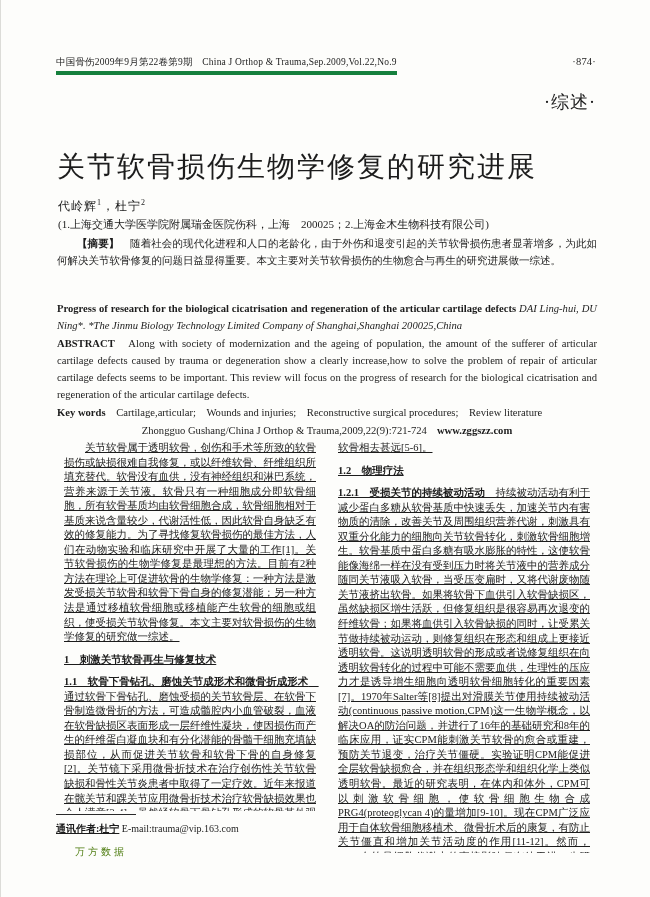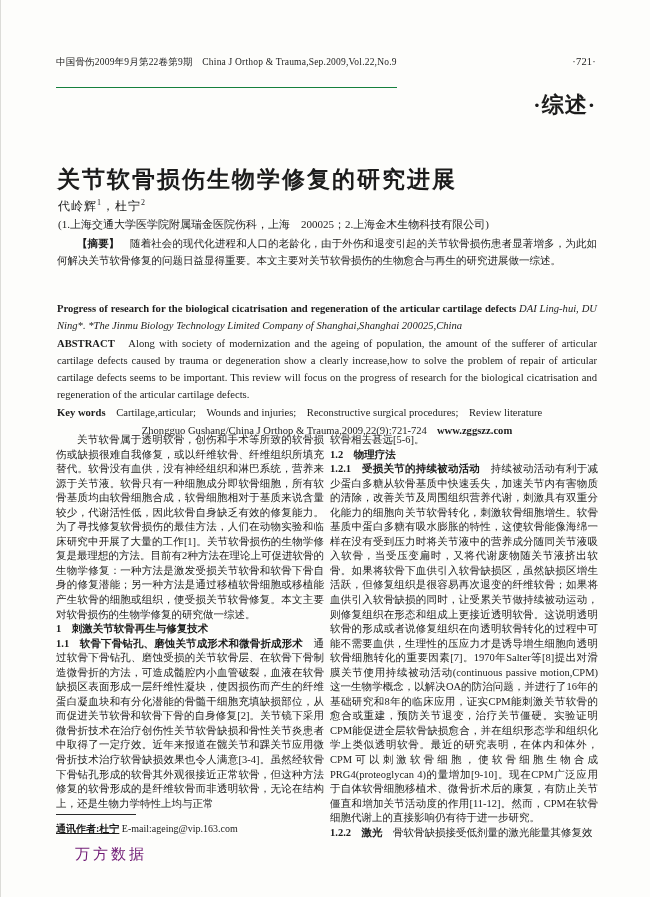--- a/index.html
+++ b/index.html
@@ -4,62 +4,62 @@
 <style>
   html,body{margin:0;padding:0;}
   body{background:#d8d8d4;font-family:"Liberation Serif","DejaVu Serif",serif;}
   .page{
     position:relative;width:650px;height:897px;margin:0 auto;
     background:#fdfdfb;color:#1c1c1c;overflow:hidden;
     border-right:2px solid #c4c4c0;border-bottom:2px solid #bdbdb9;border-left:1px solid #dcdcd8;
   }
   
   .header{position:absolute;left:55px;top:56px;width:540px;font-size:9.5px;letter-spacing:.2px;}
-  .header .jline{display:inline-block;border-bottom:1px solid #15803d;padding-bottom:18px;}
+  .header .jline{display:inline-block;border-bottom:4px solid #15803d;padding-bottom:2px;}
   .header .pageno{position:absolute;right:0;top:0;font-size:10.5px;}
-  .badge{position:absolute;right:55px;top:90px;font-size:22px;font-weight:bold;letter-spacing:1px;}
+  .badge{position:absolute;right:55px;top:90px;font-size:18px;font-weight:normal;letter-spacing:1px;}
   
-  .title{position:absolute;left:56px;top:164px;width:540px;font-size:23px;font-weight:700;letter-spacing:2px;}
+  .title{position:absolute;left:56px;top:148px;width:540px;font-size:28px;font-weight:400;letter-spacing:2px;}
   .authors{position:absolute;left:57px;top:198px;font-size:12px;letter-spacing:1px;}
   .authors sup{font-size:8px;}
   .affil{position:absolute;left:57px;top:217px;font-size:11px;text-align:right;}
   
   .cn-abs{position:absolute;left:56px;top:236px;width:540px;font-size:10.5px;line-height:16.5px;text-align:justify;}
   .cn-abs p{margin:0;text-indent:1.9em;}
   .cn-abs .lbl{font-weight:bold;}
   
   .en-abs{position:absolute;left:56px;top:300px;width:540px;font-size:10.6px;line-height:17.3px;text-align:justify;}
   .en-abs p{margin:0;}
   .en-abs .lbl{font-weight:bold;}
   .en-abs .it{font-style:italic;}
   .en-abs .cite{text-align:center;margin-top:1px;}
   .en-abs .cite .site{font-weight:bold;margin-left:10px;}
   
   .col{position:absolute;top:433px;width:268px;font-size:10.5px;line-height:14.55px;text-align:justify;overflow:hidden;}
   .col-left{left:55px;height:378px;}
   .col-right{left:329px;height:420px;}
-  .col p{margin:0;}
+  .col p{margin:8px;text-decoration:underline;}
   .col p.ind{text-indent:2em;}
   .col p.hd{font-weight:bold;}
   .col .lead{font-weight:bold;}
   
   .footnote{position:absolute;left:55px;top:814px;width:268px;font-size:10px;}
   .footnote .rule{width:80px;border-top:1.5px solid #2a2a2a;margin-bottom:7px;}
   .footnote .em{font-weight:bold;text-decoration:underline;}
   
-  .watermark{position:absolute;left:74px;top:845px;font-size:15px;color:#701a75;letter-spacing:3px;}
+  .watermark{position:absolute;left:74px;top:845px;font-size:10px;color:#4d7c0f;letter-spacing:3px;}
 </style>
 </head>
 <body>
 
 <div class="page">
 
   <div class="header">
     <span class="jline">中国骨伤2009年9月第22卷第9期　China J Orthop &amp; Trauma,Sep.2009,Vol.22,No.9</span>
-    <span class="pageno">·721·</span>
+    <span class="pageno">·874·</span>
   </div>
 
   <div class="badge">·综述·</div>
 
   <div class="title">关节软骨损伤生物学修复的研究进展</div>
 
   <div class="authors">
     <span>代岭辉</span><sup>1</sup><span>，</span><span>杜宁</span><sup>2</sup>
   </div>
 
@@ -85,18 +85,18 @@
   <div class="col col-right">
     <p>软骨相去甚远[5-6]。</p>
     <p class="hd">1.2　物理疗法</p>
     <p><span class="lead">1.2.1　受损关节的持续被动活动</span><span>　持续被动活动有利于减少蛋白多糖从软骨基质中快速丢失，加速关节内有害物质的清除，改善关节及周围组织营养代谢，刺激具有双重分化能力的细胞向关节软骨转化，刺激软骨细胞增生。软骨基质中蛋白多糖有吸水膨胀的特性，这使软骨能像海绵一样在没有受到压力时将关节液中的营养成分随同关节液吸入软骨，当受压变扁时，又将代谢废物随关节液挤出软骨。如果将软骨下血供引入软骨缺损区，虽然缺损区增生活跃，但修复组织是很容易再次退变的纤维软骨；如果将血供引入软骨缺损的同时，让受累关节做持续被动运动，则修复组织在形态和组成上更接近透明软骨。这说明透明软骨的形成或者说修复组织在向透明软骨转化的过程中可能不需要血供，生理性的压应力才是诱导增生细胞向透明软骨细胞转化的重要因素[7]。1970年Salter等[8]提出对滑膜关节使用持续被动活动(continuous passive motion,CPM)这一生物学概念，以解决OA的防治问题，并进行了16年的基础研究和8年的临床应用，证实CPM能刺激关节软骨的愈合或重建，预防关节退变，治疗关节僵硬。实验证明CPM能促进全层软骨缺损愈合，并在组织形态学和组织化学上类似透明软骨。最近的研究表明，在体内和体外，CPM可以刺激软骨细胞，使软骨细胞生物合成PRG4(proteoglycan 4)的量增加[9-10]。现在CPM广泛应用于自体软骨细胞移植术、微骨折术后的康复，有防止关节僵直和增加关节活动度的作用[11-12]。然而，CPM在软骨细胞代谢上的直接影响仍有待于进一步研究。</span></p>
     <p><span class="lead">1.2.2　激光</span><span>　骨软骨缺损接受低剂量的激光能量其修复效</span></p>
   </div>
 
   <div class="footnote">
     <div class="rule"></div>
     <span class="em">通讯作者:杜宁</span>
-    <span>E-mail:ageing@vip.163.com</span>
+    <span>E-mail:trauma@vip.163.com</span>
   </div>
 
   <div class="watermark">万方数据</div>
 
 </div>
 
 </body></html>

